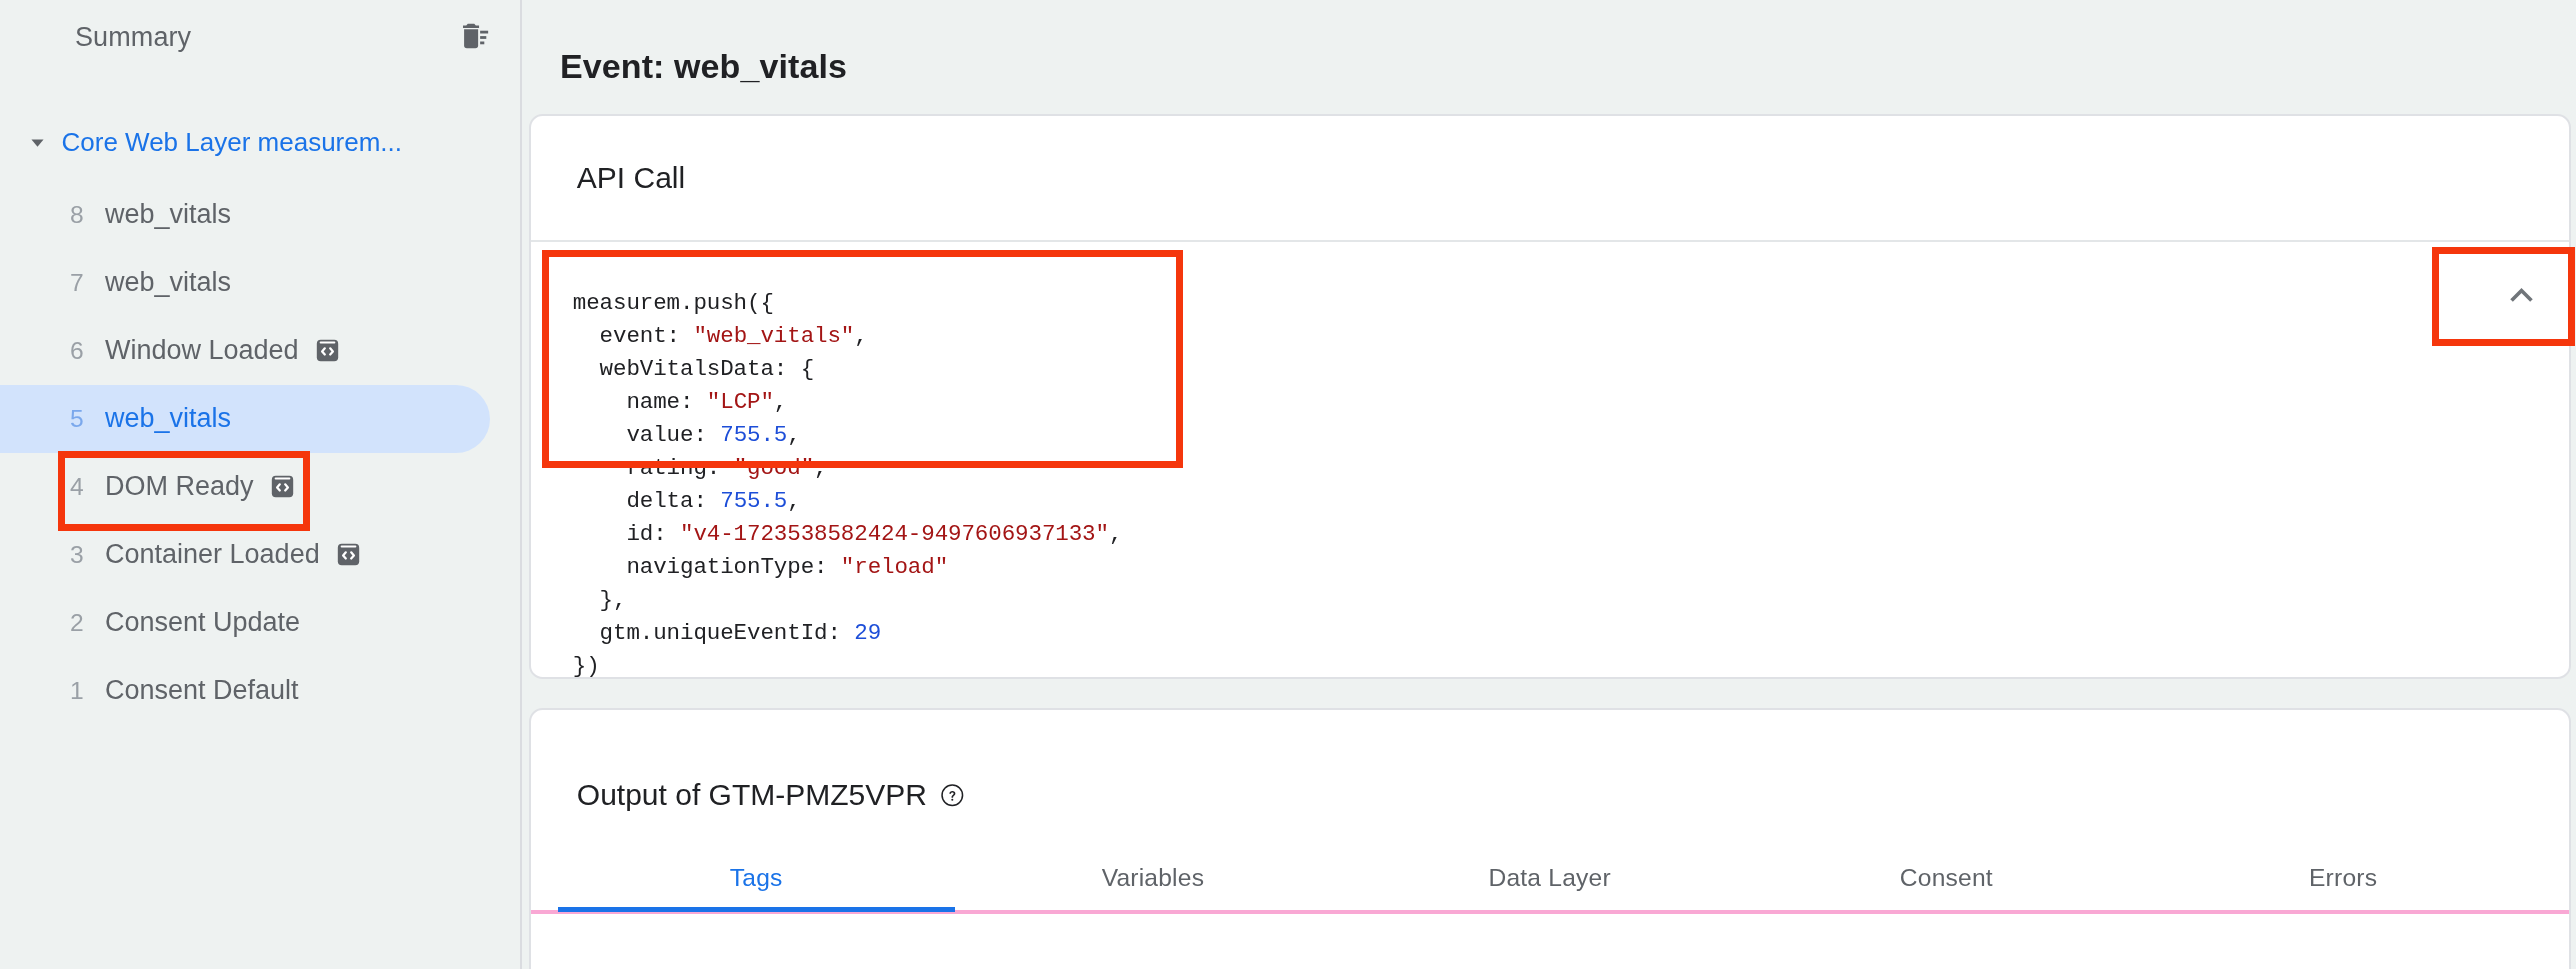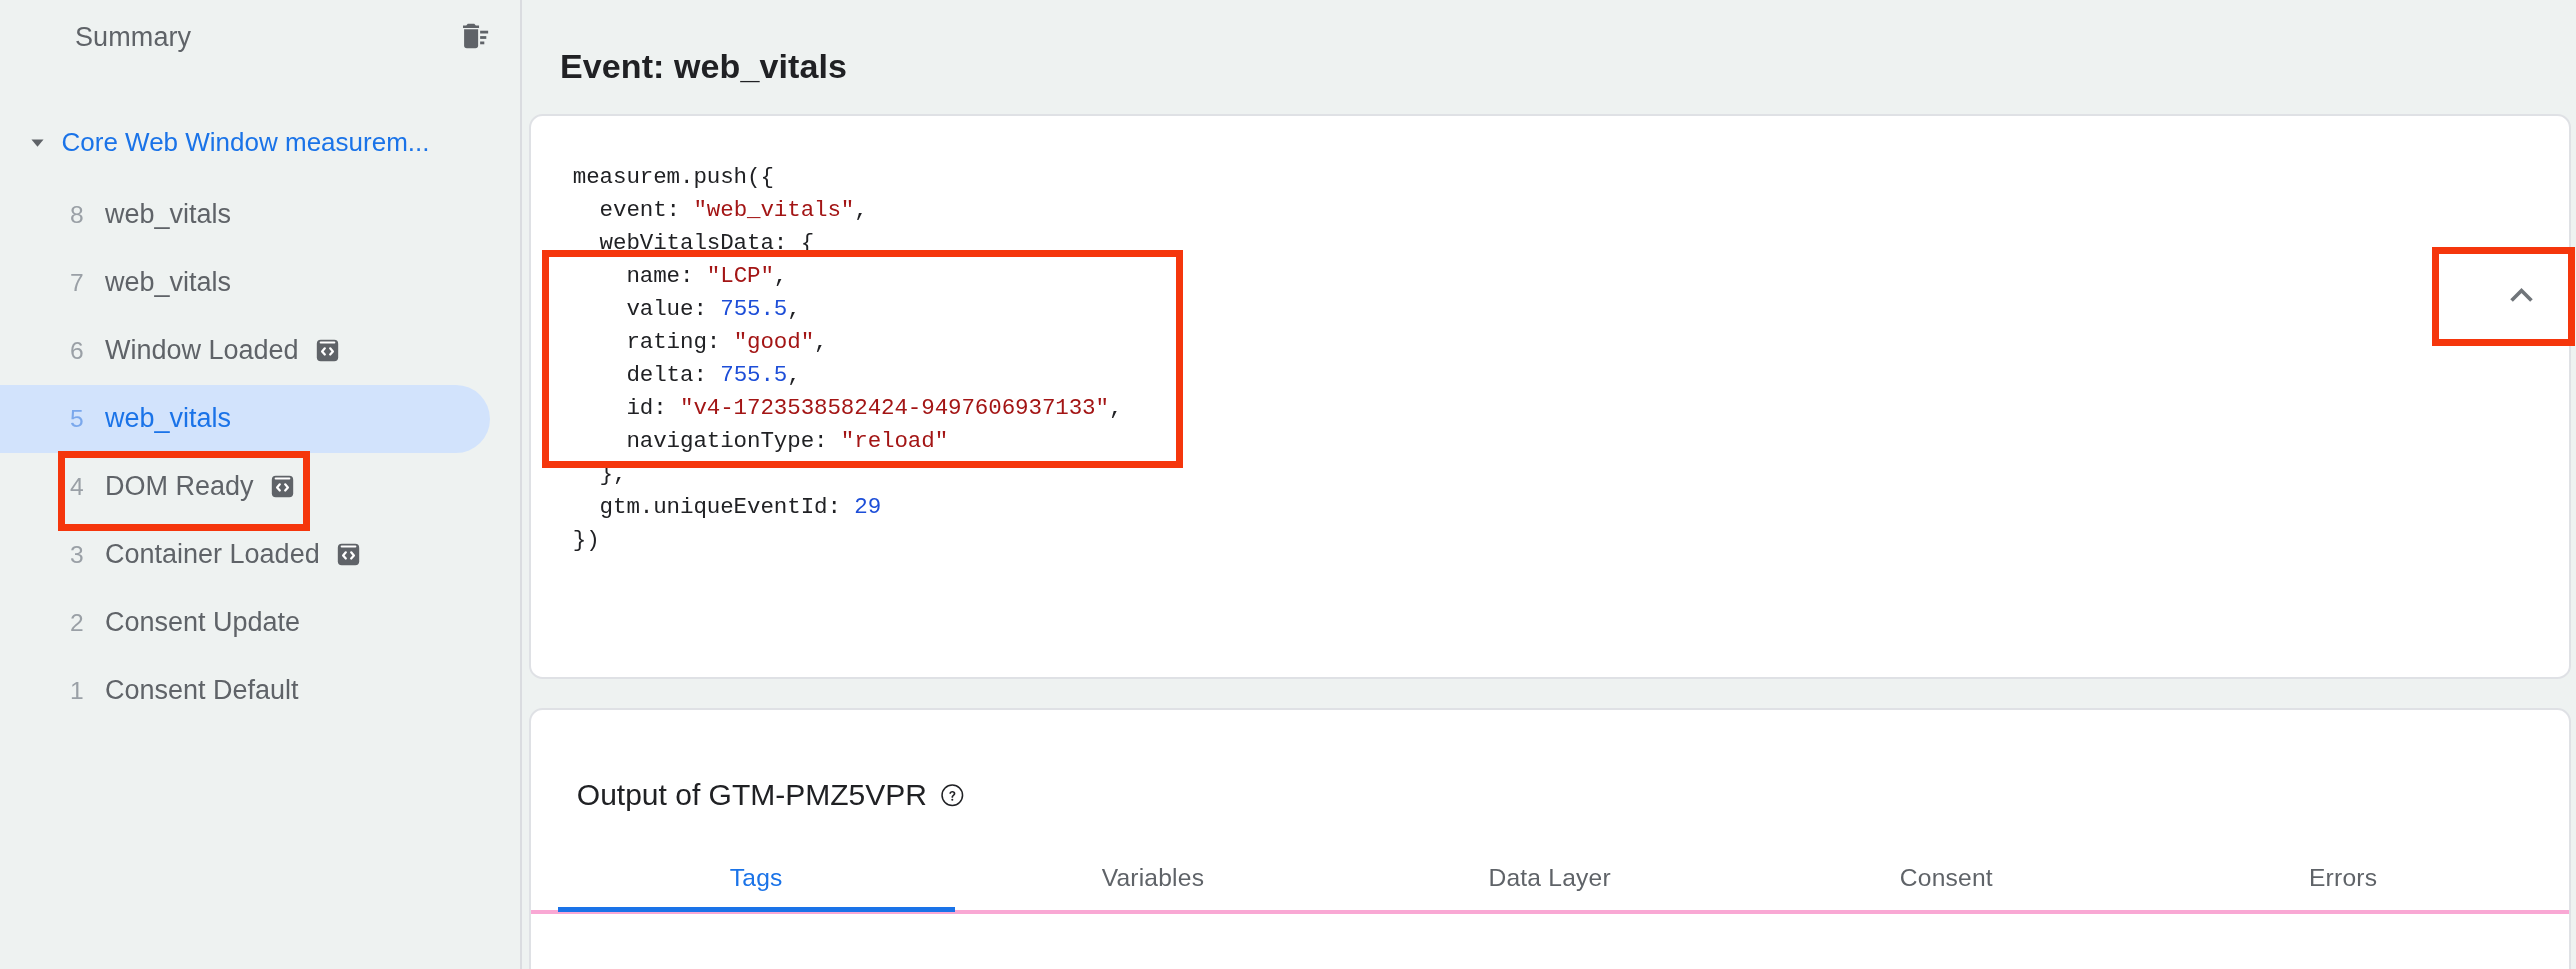--- a/index.html
+++ b/index.html
@@ -297,21 +297,21 @@
         </svg>
       </span>
     </div>
 
     <div class="group-row">
       <span class="caret">
         <svg viewBox="0 0 24 24" width="29" height="29" aria-hidden="true">
           <path fill="#5f6368" d="M7 9.5h10L12 15.5z"></path>
         </svg>
       </span>
-      <div class="group-title">Core Web Window measurem...</div>
+      <div class="group-title">Core Web Layer measurem...</div>
     </div>
 
     <div class="event-list">
         <div class="event-row">
           <span class="num">8</span>
           <span class="ename">web_vitals</span>
         </div>
         <div class="event-row">
           <span class="num">7</span>
           <span class="ename">web_vitals</span>
@@ -358,20 +358,23 @@
       </div>
 
     <div class="anno-sidebar"></div>
   </aside>
 
   <main class="main">
 
     <h1 class="page-title">Event: web_vitals</h1>
 
     <section class="card card-1">
+      <div class="card-head">
+        <div class="card-head-title">API Call</div>
+      </div>
 
       <div class="card-body">
         <pre class="code"><span class="s-key">measurem.push({</span>
 <span class="s-key">  event: </span><span class="s-str">"web_vitals"</span><span class="s-key">,</span>
 <span class="s-key">  webVitalsData: {</span>
 <span class="s-key">    name: </span><span class="s-str">"LCP"</span><span class="s-key">,</span>
 <span class="s-key">    value: </span><span class="s-num">755.5</span><span class="s-key">,</span>
 <span class="s-key">    rating: </span><span class="s-str">"good"</span><span class="s-key">,</span>
 <span class="s-key">    delta: </span><span class="s-num">755.5</span><span class="s-key">,</span>
 <span class="s-key">    id: </span><span class="s-str">"v4-1723538582424-9497606937133"</span><span class="s-key">,</span>

